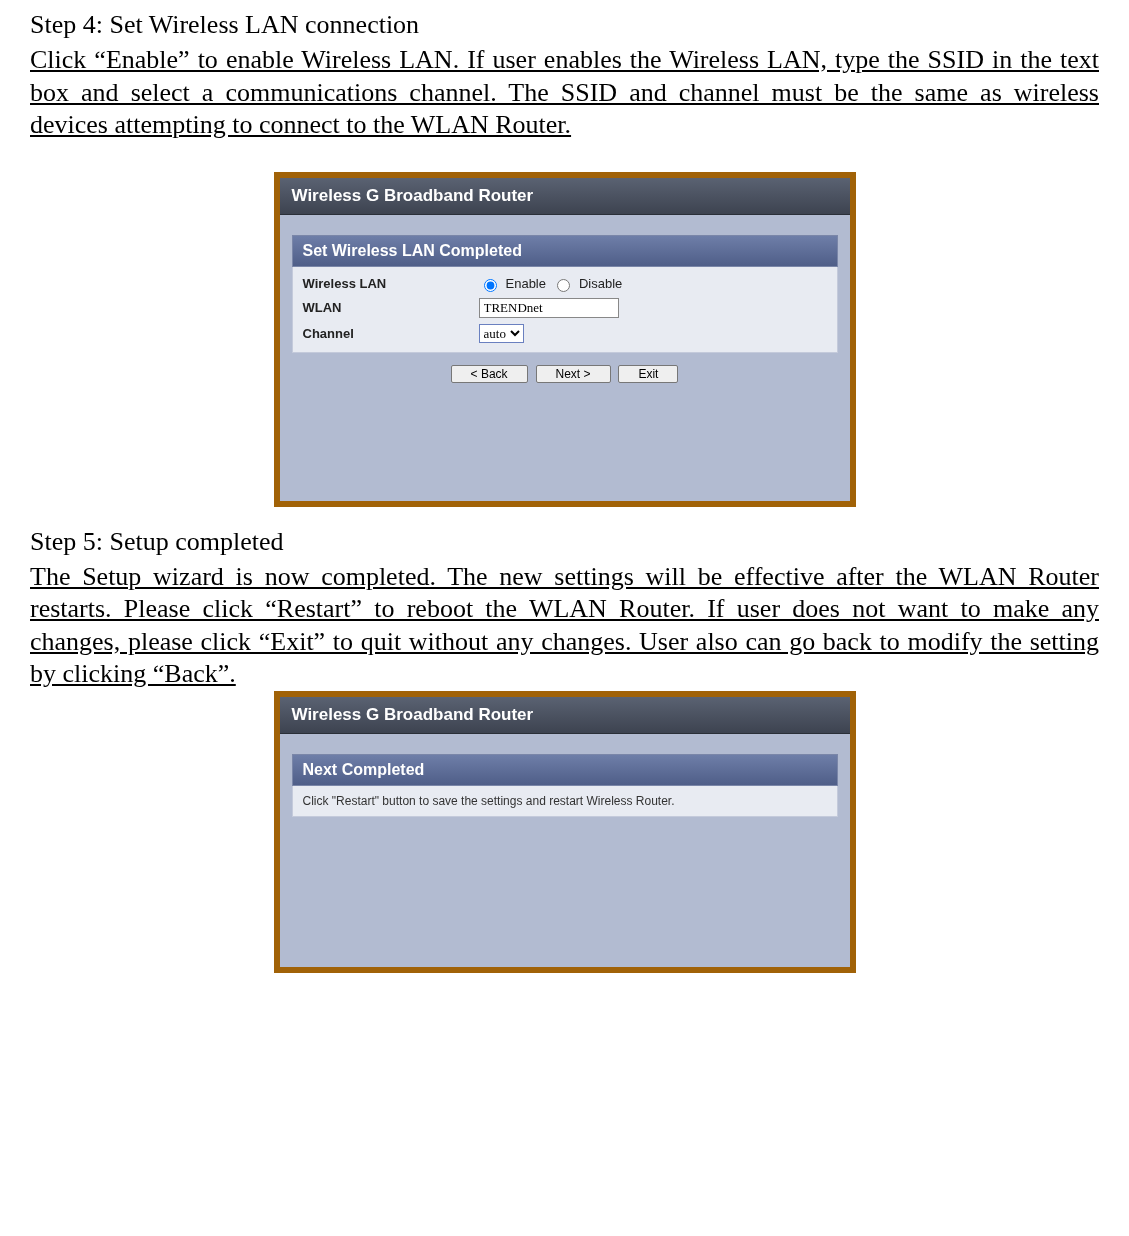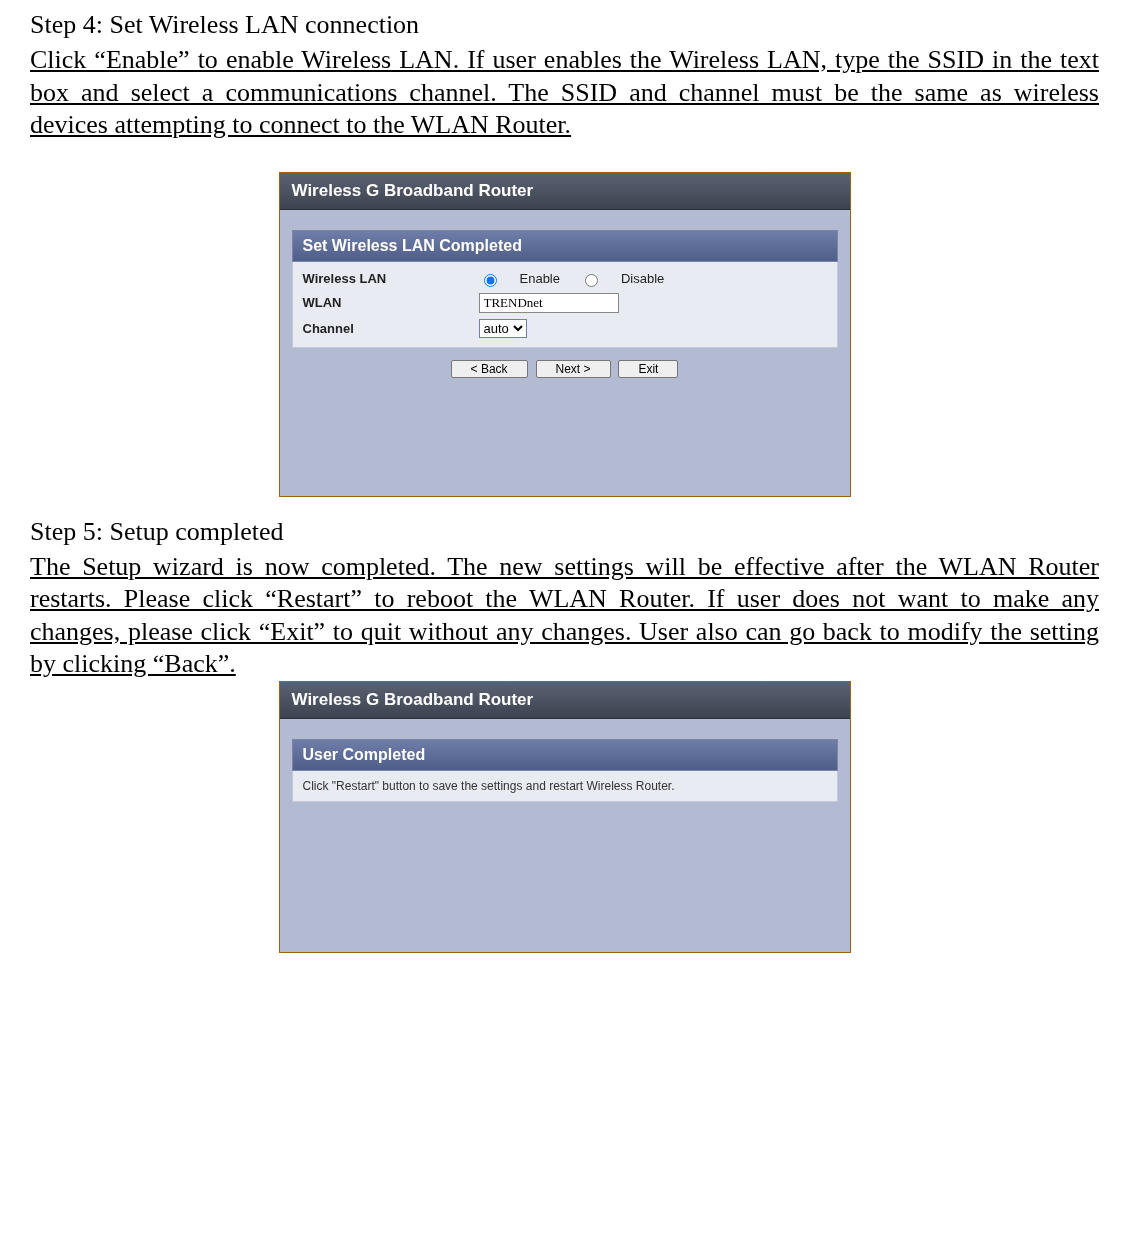--- a/index.html
+++ b/index.html
@@ -19,21 +19,21 @@
     font-size: 26px;
     line-height: 1.25;
     text-align: justify;
     margin: 0 0 30px 0;
     text-decoration: underline;
   }
   .router-panel {
     width: 570px;
     margin: 0 auto 20px auto;
     background: #b2bbd1;
-    border: 1px solid #a16207;
+    border: 6px solid #a16207;
     font-family: Arial, Helvetica, sans-serif;
     font-size: 14px;
   }
   .rp-header {
     background: linear-gradient(#5a6272, #3d4350);
     color: #fff;
     font-weight: bold;
     font-size: 17px;
     padding: 8px 12px;
     border-bottom: 1px solid #2a2f38;
@@ -71,32 +71,32 @@
     text-align: left;
     font-weight: bold;
     padding-right: 6px;
     color: #222;
     font-size: 13px;
   }
   .rp-field {
     flex: 1;
     display: flex;
     align-items: center;
-    gap: 20px;
+    gap: 6px;
   }
   .rp-text-input {
     font-family: Liberation Serif, serif;
     font-size: 13px;
     padding: 1px 4px;
     width: 130px;
     border: 1px solid #888;
     background: #fff;
   }
   .rp-select {
-    font-family: Liberation Sans, sans-serif;
+    font-family: Liberation Serif, serif;
     font-size: 13px;
     border: 1px solid #6a80c0;
     background: #fff;
   }
   .rp-radio-label {
     font-size: 13px;
     color: #222;
   }
   .rp-instr {
     background: #e8ebf2;
@@ -174,17 +174,17 @@
   <div class="rp-bottom-space"></div>
 </div>
 
 <p class="step-title">Step 5: Setup completed</p>
 <p class="body-text" style="margin-bottom:0;">The Setup wizard is now completed. The new settings will be effective after the WLAN Router restarts. Please click “Restart” to reboot the WLAN Router. If user does not want to make any changes, please click “Exit” to quit without any changes. User also can go back to modify the setting by clicking “Back”.</p>
 
 <div class="router-panel">
   <div class="rp-header">Wireless G Broadband Router</div>
   <div class="rp-spacer-top"></div>
   <div class="rp-inner">
-    <div class="rp-section-title">User Completed</div>
+    <div class="rp-section-title">Next Completed</div>
     <div class="rp-instr">Click "Restart" button to save the settings and restart Wireless Router.</div>
   </div>
   <div class="rp-bottom-space2"></div>
 </div>
 
 </body></html>

